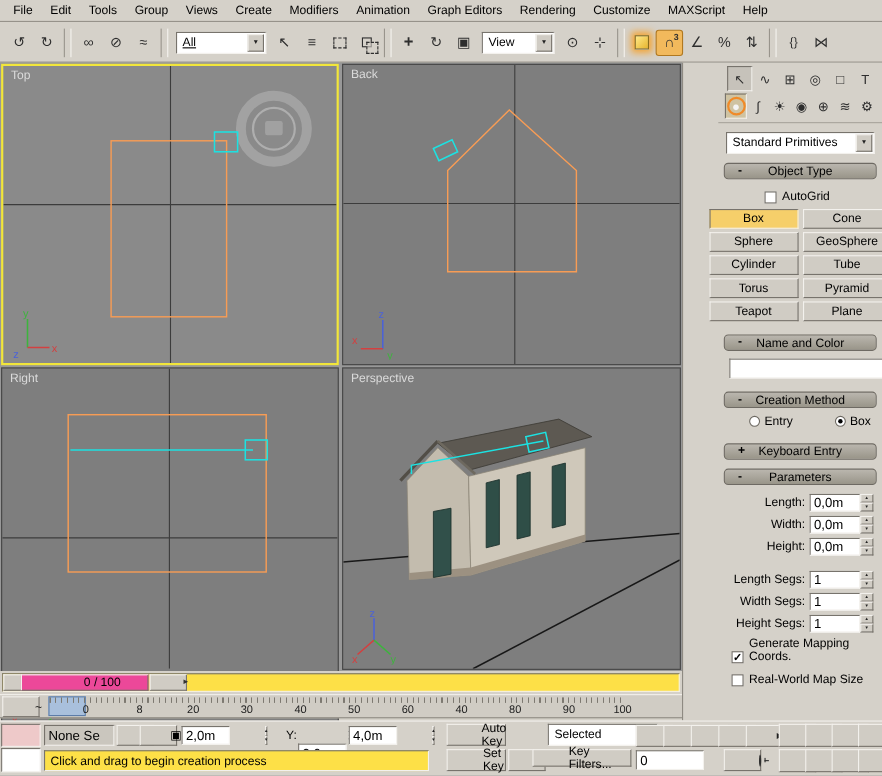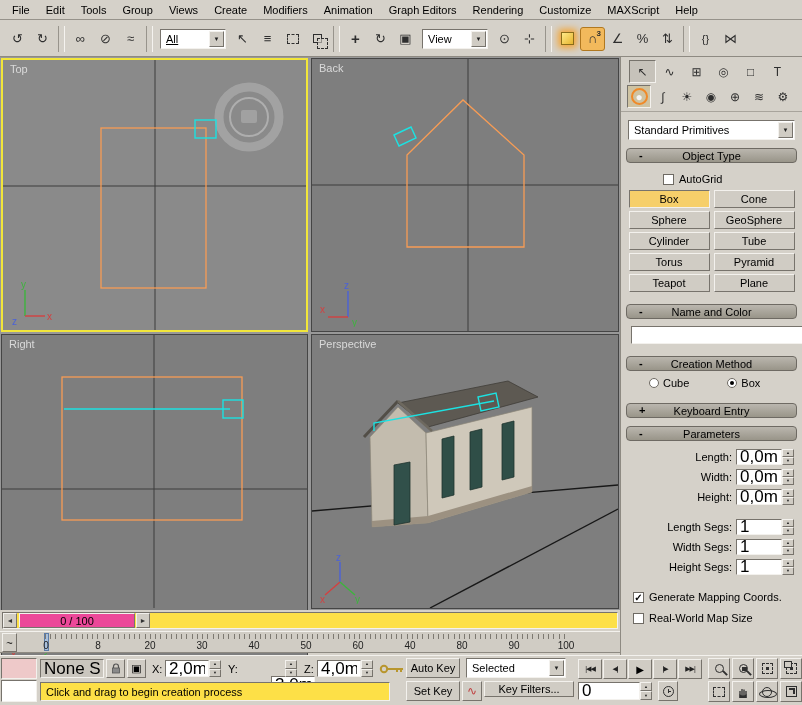--- a/index.html
+++ b/index.html
@@ -1,23 +1,23 @@
 <!DOCTYPE html>
 <html><head>
 <meta charset="utf-8">
 <style>
   *{margin:0;padding:0;box-sizing:border-box;font-family:"Liberation Sans",sans-serif;}
   html,body{width:802px;height:705px;}
   body{position:relative;background:#d5d1c9;overflow:hidden;font-size:11px;color:#000;}
-  .abs{position:absolute;}
+  .abs{position:absolute;padding-left:32px;}
 
   
   .raised{background:#d0ccc4;border:1px solid;border-color:#f3f1ed #77736c #77736c #f3f1ed;}
   .sunken{background:#fde047;border:1px solid;border-color:#77736c #f3f1ed #f3f1ed #77736c;}
-  .white-field{background:#fff;border:1px solid;border-color:#77736c #f3f1ed #f3f1ed #77736c;font-size:17px;padding:0 3px;color:#000;}
+  .white-field{background:#fff;border:1px solid;border-color:#77736c #f3f1ed #f3f1ed #77736c;font-size:12px;padding:0 3px;color:#000;}
 
   
   #menubar{left:0;top:0;width:802px;height:20px;display:flex;align-items:center;padding-left:4px;background:#d5d1c9;border-bottom:1px solid #96928a;}
   #menubar .mi{padding:2px 8px;cursor:default;}
 
   
   #toolbar{left:0;top:21px;width:802px;height:36px;display:flex;align-items:center;padding:0 5px;background:#d5d1c9;border-bottom:1px solid #8e8a82;}
   .tbtn{width:25px;height:24px;display:flex;align-items:center;justify-content:center;font-size:13px;color:#2e2e2e;position:relative;}
   .tsep{width:7px;height:26px;border-left:1px solid #98948c;border-right:1px solid #f5f3ef;margin:0 3px;}
   .combo{height:20px;background:#fff;border:1px solid;border-color:#77736c #f3f1ed #f3f1ed #77736c;display:flex;align-items:center;position:relative;padding:0 18px 0 5px;margin:0 4px;}
@@ -112,21 +112,21 @@
 </div>
 
 <div id="toolbar" class="abs">
   <span class="tbtn">↺</span>
   <span class="tbtn">↻</span>
   <span class="tsep"></span>
   <span class="tbtn">∞</span>
   <span class="tbtn">⊘</span>
   <span class="tbtn">≈</span>
   <span class="tsep"></span>
-  <div class="combo" style="width:66px;text-decoration:underline;">
+  <div class="combo" style="width:82px;text-decoration:underline;">
     <span>All</span>
     <span class="combo-arr">▼</span>
   </div>
   <span class="tbtn">↖</span>
   <span class="tbtn">≡</span>
   <span class="tbtn">
       <span class="regbox"></span>
     </span>
   <span class="tbtn">
       <span class="crossbox"></span>
@@ -302,21 +302,21 @@
     <span class="raised" style="width:20px;height:18px;background:#8bdc78;"></span>
   </div>
 
   <div class="rollout-h">
     <span class="pm">-</span>
     <span>Creation Method</span>
   </div>
   <div style="display:flex;align-items:center;padding:6px 0 2px 28px;gap:38px;">
     <span style="display:inline-flex;align-items:center;">
         <span class="radio"></span>
-        <span>Cube</span>
+        <span>Entry</span>
       </span>
     <span style="display:inline-flex;align-items:center;">
         <span class="radio sel"></span>
         <span>Box</span>
       </span>
   </div>
 
   <div class="rollout-h" style="margin-top:12px;">
     <span class="pm">+</span>
     <span>Keyboard Entry</span>

